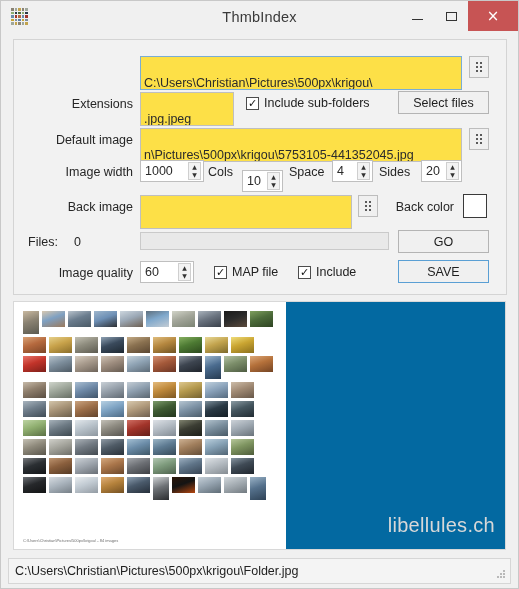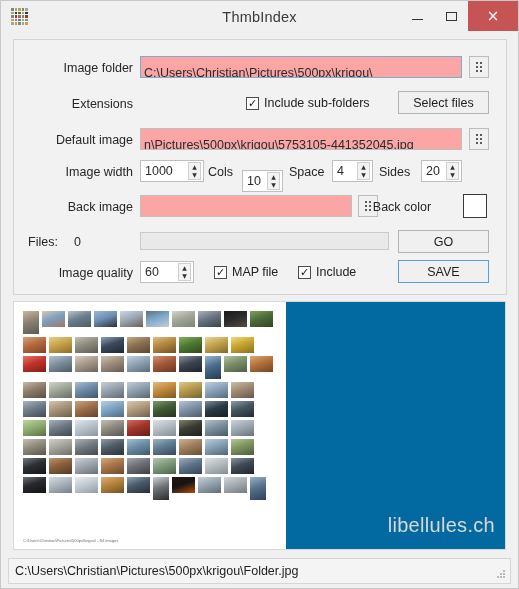--- a/index.html
+++ b/index.html
@@ -52,23 +52,23 @@
     background:#f2f2f2;
     border:1px solid #d4d4d4;
     box-sizing:border-box;
   }
   .lbl{
     position:absolute;text-align:right;font-size:12.5px;color:#262626;
     line-height:24px;white-space:nowrap;
   }
   .txt{
     position:absolute;box-sizing:border-box;height:22px;
-    background:#fca5a5;border:1px solid #bfbfbf;
+    background:#fde047;border:1px solid #bfbfbf;
     font-family:"Liberation Sans", sans-serif;font-size:12.5px;color:#2b2b2b;
-    padding:6px 3px;line-height:20px;white-space:nowrap;overflow:hidden;
+    padding:16px 3px;line-height:20px;white-space:nowrap;overflow:hidden;
   }
   .txt.focus{border-color:#7aadd4;}
   .browse{
     position:absolute;box-sizing:border-box;width:20px;height:22px;
     background:#f0f0f0;border:1px solid #bdbdbd;
     display:flex;align-items:center;justify-content:center;
   }
   .dots{
     display:grid;grid-template-columns:repeat(2,2px);grid-template-rows:repeat(3,2px);
     gap:2px;
@@ -204,34 +204,34 @@
       <div class="win-btn close">
         <span class="glyph-close">×</span>
       </div>
     </div>
   </div>
 
   <div class="content">
 
     <div class="settings-panel">
 
-      <div class="lbl" style="left:14px;top:16px;width:105px;">Image folder</div>
       <div class="txt focus" style="left:126px;top:16px;width:322px;" title="C:\Users\Christian\Pictures\500px\krigou\">C:\Users\Christian\Pictures\500px\krigou\</div>
       <div class="browse" style="left:455px;top:16px;">
         <span class="dots">
             <i></i>
             <i></i>
             <i></i>
             <i></i>
             <i></i>
             <i></i>
           </span>
       </div>
 
       <div class="lbl" style="left:14px;top:52px;width:105px;">Extensions</div>
+      <div class="txt" style="left:126px;top:52px;width:94px;">.jpg.jpeg</div>
       <div class="chk" style="left:232px;top:52px;">
         <span class="chkbox">✓</span>
         <span class="lab">Include sub-folders</span>
       </div>
       <div class="btn" style="left:384px;top:51px;width:91px;">Select files</div>
 
       <div class="lbl" style="left:14px;top:88px;width:105px;">Default image</div>
       <div class="txt" style="left:126px;top:88px;width:322px;">n\Pictures\500px\krigou\5753105-441352045.jpg</div>
       <div class="browse" style="left:455px;top:88px;">
         <span class="dots">
@@ -282,21 +282,21 @@
       <div class="browse" style="left:344px;top:155px;">
         <span class="dots">
             <i></i>
             <i></i>
             <i></i>
             <i></i>
             <i></i>
             <i></i>
           </span>
       </div>
-      <div class="lbl" style="left:350px;top:155px;width:76px;text-align:center;">Back color</div>
+      <div class="lbl" style="left:364px;top:155px;width:76px;text-align:right;">Back color</div>
       <div class="swatch" style="left:449px;top:154px;"></div>
 
       <div class="lbl" style="left:14px;top:190px;width:56px;text-align:left;">Files:</div>
       <div class="lbl" style="left:60px;top:190px;width:24px;text-align:left;">0</div>
       <div class="progress" style="left:126px;top:192px;width:249px;"></div>
       <div class="btn" style="left:384px;top:190px;width:91px;">GO</div>
 
       <div class="lbl" style="left:14px;top:221px;width:105px;">Image quality</div>
       <div class="spin" style="left:126px;top:221px;width:54px;">
         <span class="val">60</span>

